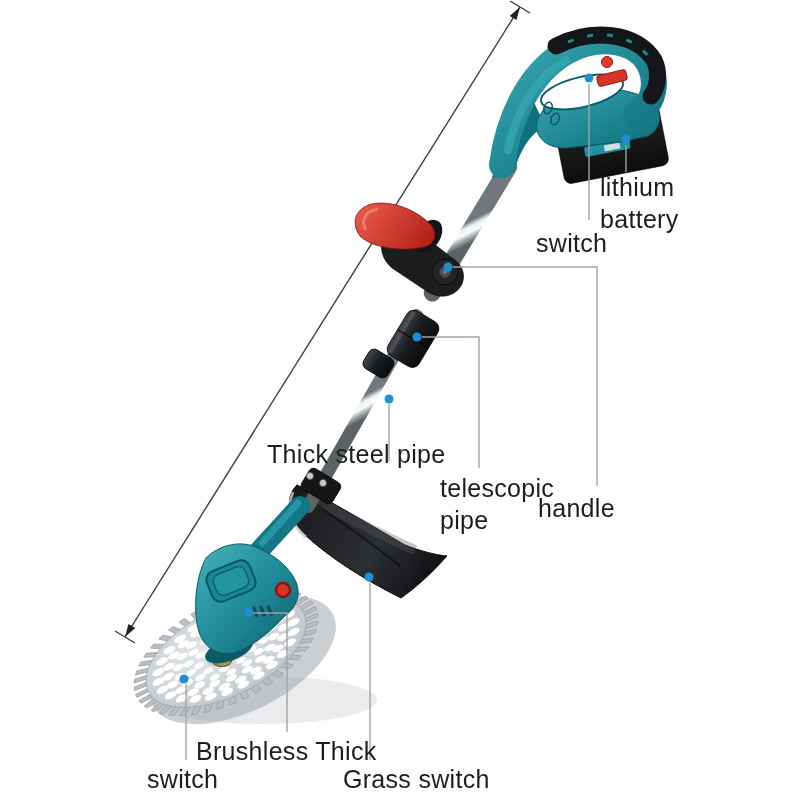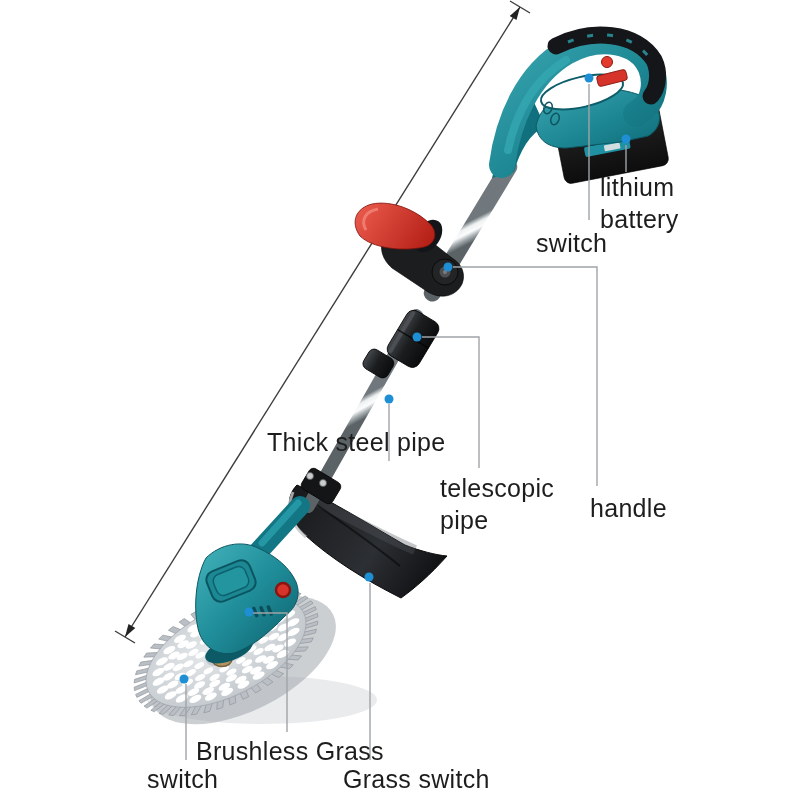--- a/index.html
+++ b/index.html
@@ -292,20 +292,20 @@
       <circle class="dot" cx="389" cy="399" r="4.5"></circle>
       <circle class="dot" cx="369" cy="577" r="4.5"></circle>
       <circle class="dot" cx="249" cy="612" r="4.5"></circle>
       <circle class="dot" cx="184" cy="679" r="4.5"></circle>
     </g>
   </svg>
 
   <div class="lbl" style="left:536px;top:227px">switch</div>
   <div class="lbl" style="left:600px;top:171px">lithium
 battery</div>
-  <div class="lbl" style="left:590px;top:492px">handle</div>
+  <div class="lbl" style="left:538px;top:492px">handle</div>
   <div class="lbl" style="left:440px;top:472px">telescopic
 pipe</div>
-  <div class="lbl" style="left:267px;top:426px">Thick steel pipe</div>
-  <div class="lbl" style="left:196px;top:735px">Brushless Grass</div>
+  <div class="lbl" style="left:267px;top:438px">Thick steel pipe</div>
+  <div class="lbl" style="left:196px;top:735px">Brushless Thick</div>
   <div class="lbl" style="left:147px;top:763px">switch</div>
   <div class="lbl" style="left:343px;top:763px">Grass switch</div>
 </div>
 
 </body></html>

